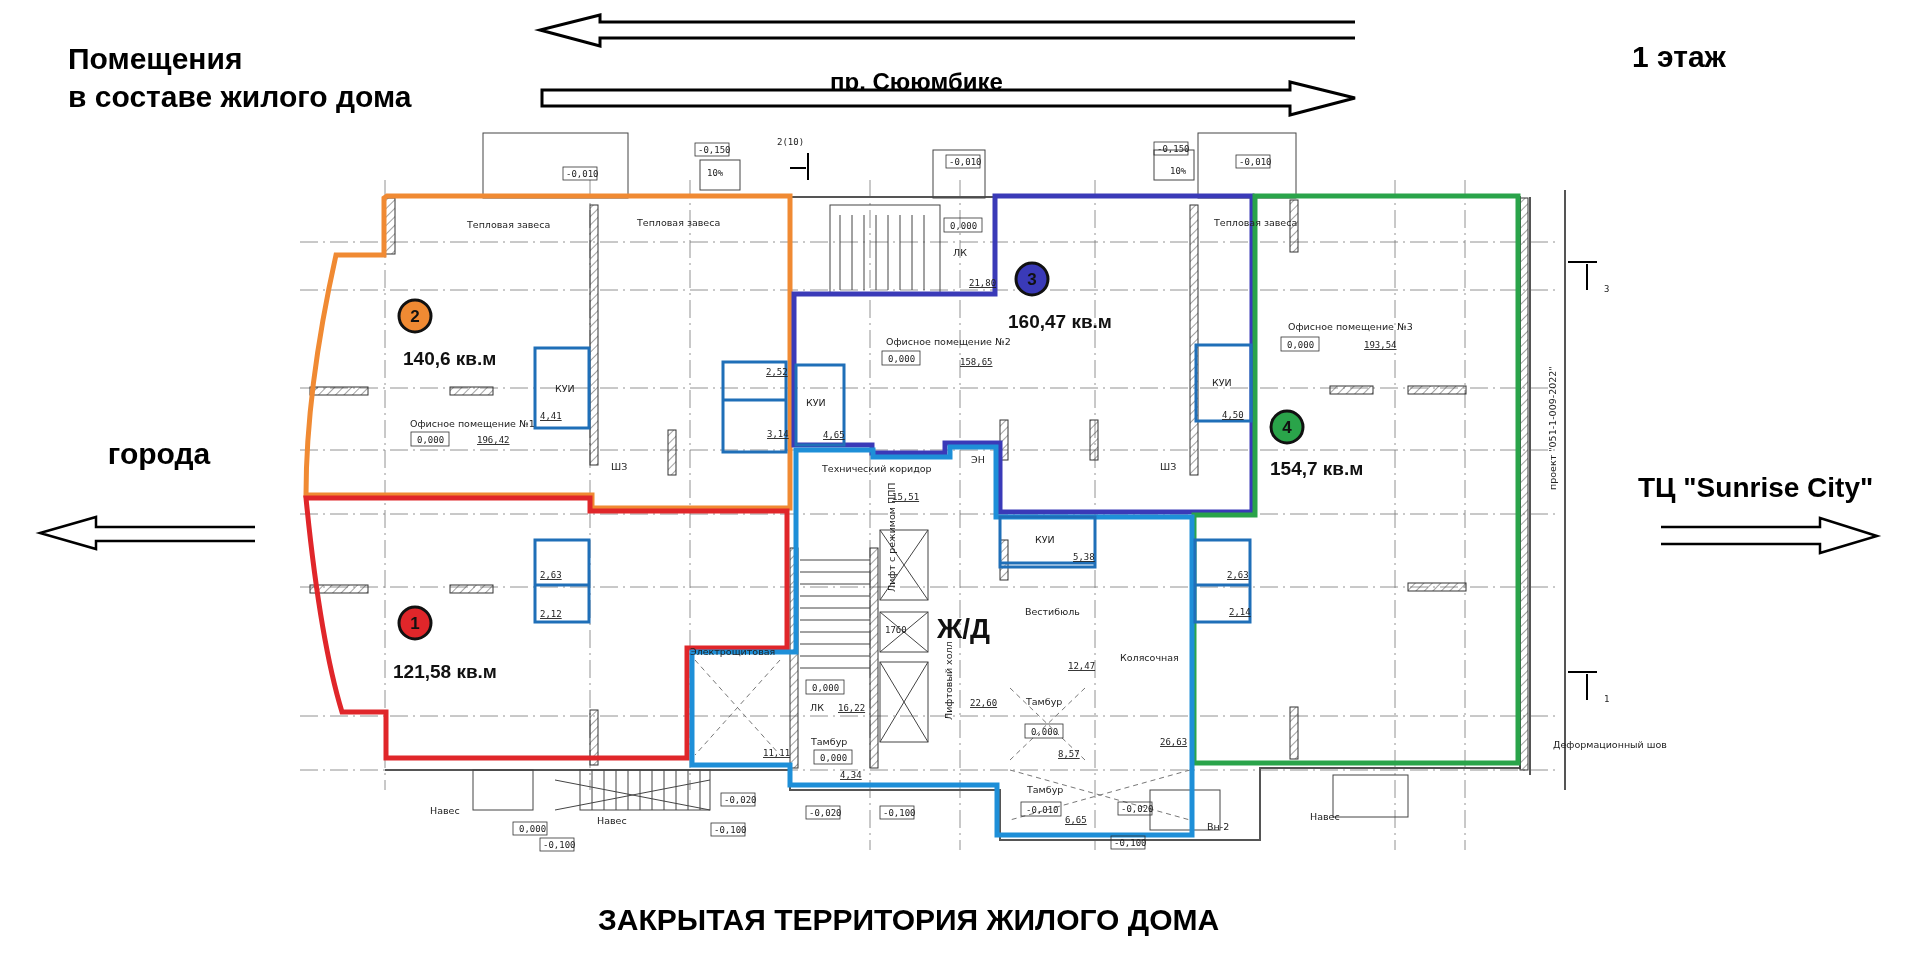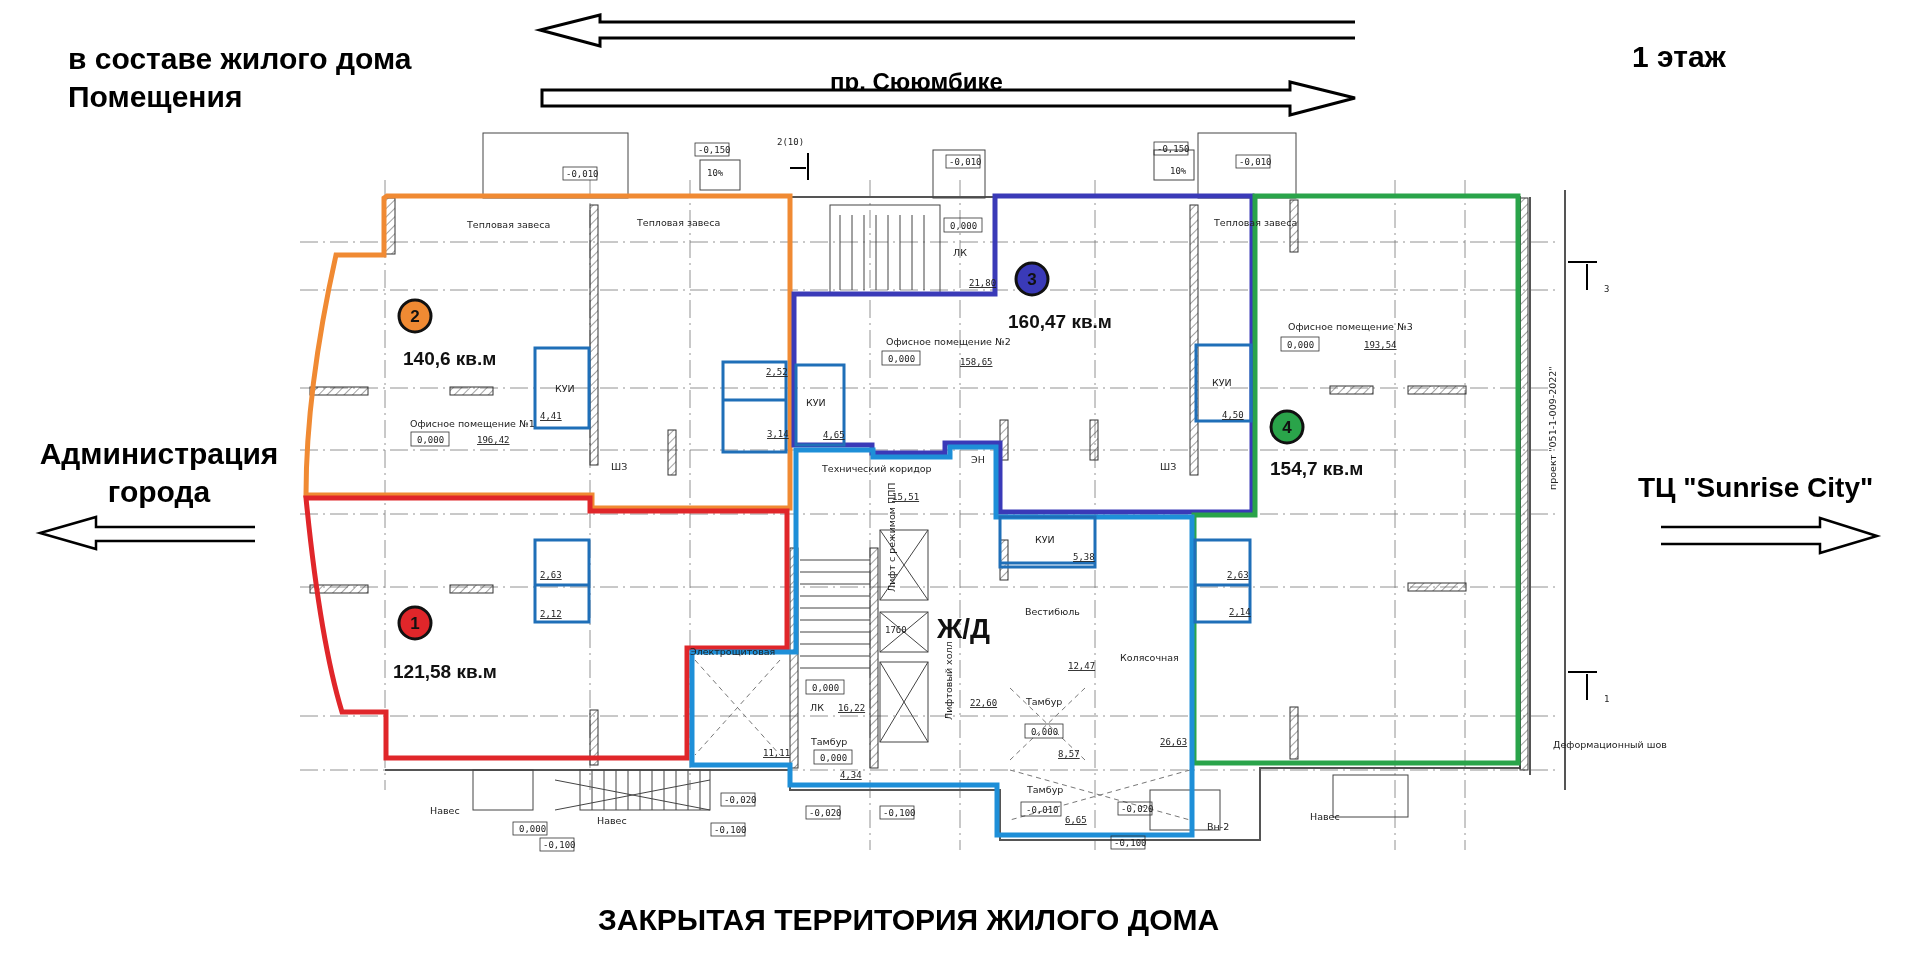--- a/index.html
+++ b/index.html
@@ -16,27 +16,26 @@
     .cad { font-family: "DejaVu Sans Mono", monospace; font-size: 9px; fill: #222; }
     .cadlbl { font-family: "DejaVu Sans", sans-serif; font-size: 9.5px; fill: #222; }
     .area-big { font-family: "Liberation Sans", sans-serif; font-weight: bold; font-size: 19px; fill: #111; }
     .badge-txt { font-family: "Liberation Sans", sans-serif; font-weight: bold; font-size: 17px; fill: #111; }
     .jd { font-family: "Liberation Sans", sans-serif; font-weight: bold; font-size: 28px; fill: #111; }
   </style>
 </head>
 <body>
 
 <div id="title-left" class="title-block">
+  <div>Помещения</div>
   <div>в составе жилого дома</div>
-  <div>Помещения</div>
 </div>
 <div id="floor-label" class="title-block">1 этаж</div>
 <div id="street-label" class="title-block">пр. Сююмбике</div>
 <div id="admin-label" class="title-block">
-  <div>Администрация</div>
   <div>города</div>
 </div>
 <div id="mall-label" class="title-block">ТЦ "Sunrise City"</div>
 <div id="bottom-label" class="title-block">ЗАКРЫТАЯ ТЕРРИТОРИЯ ЖИЛОГО ДОМА</div>
 
 <svg class="plan" width="1920" height="956" viewBox="0 0 1920 956" xmlns="http://www.w3.org/2000/svg">
   <defs>
     <pattern id="hatch" width="6" height="6" patternUnits="userSpaceOnUse" patternTransform="rotate(45)">
       <line x1="0" y1="0" x2="0" y2="6" stroke="#444" stroke-width="1"></line>
     </pattern>

